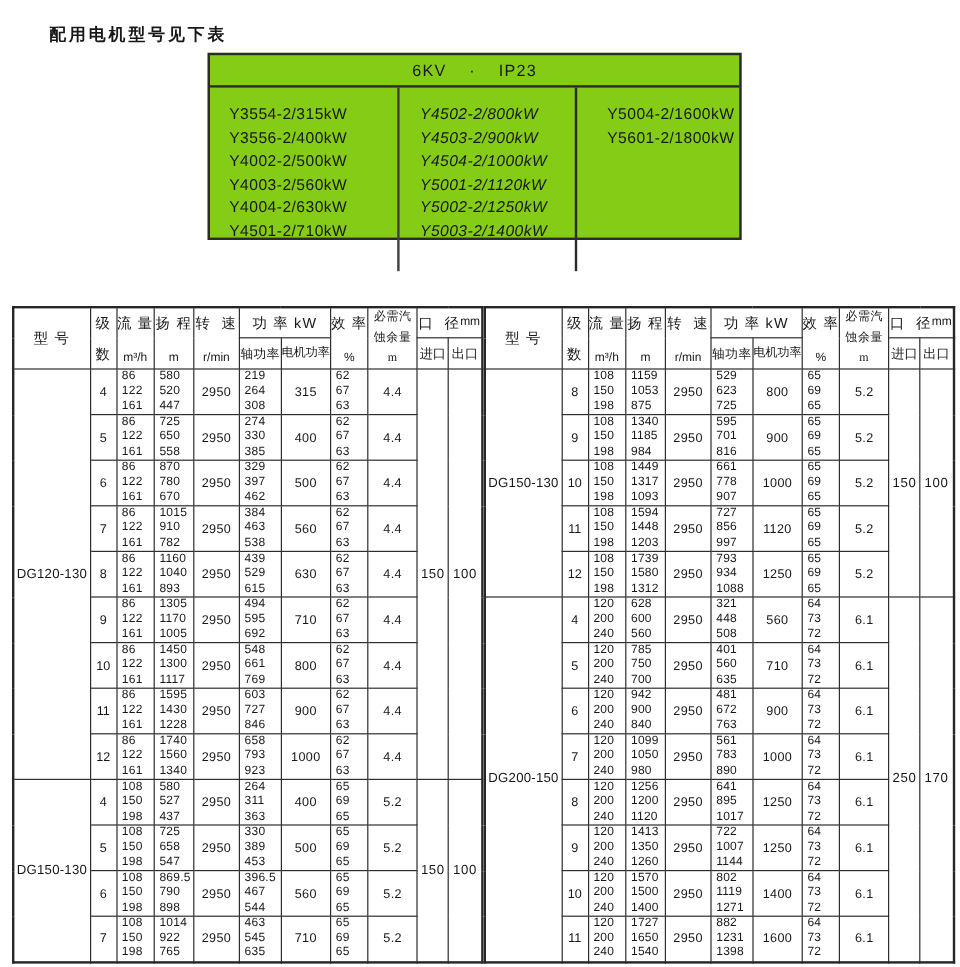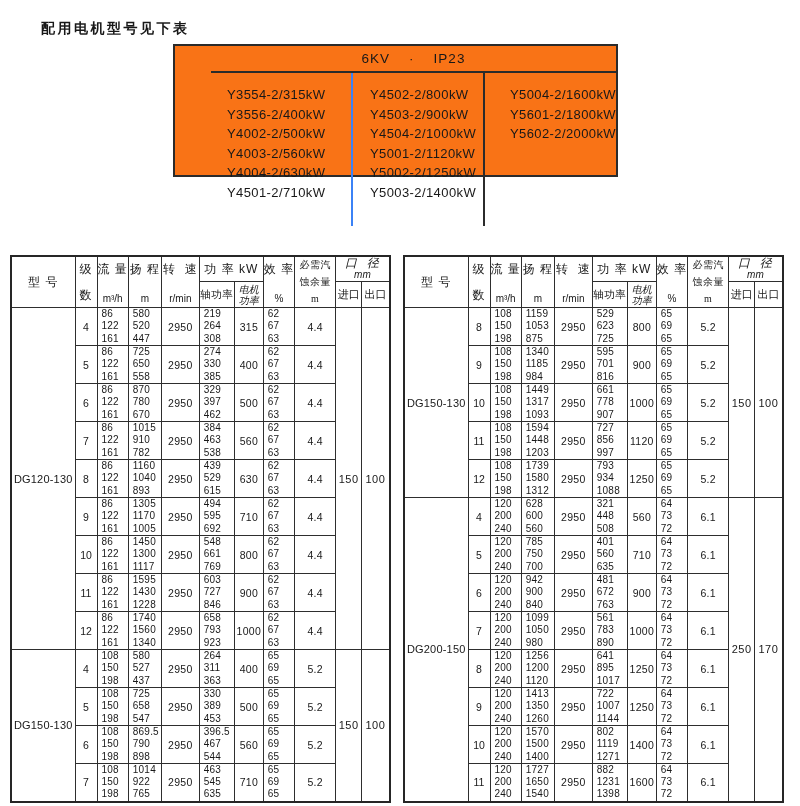--- a/index.html
+++ b/index.html
@@ -9,31 +9,31 @@
     font-family:"Liberation Sans","DejaVu Sans",sans-serif;
     color:#181818;
     -webkit-font-smoothing:antialiased;
   }
   .title {
     position:absolute; left:41px; top:20px;
     font-size:14px; font-weight:bold; letter-spacing:2.5px;
   }
   
   .motor-box {
-    position:absolute; left:173px; top:44px; width:445px; height:133px;
-    border:2px solid #2b2b2b; background:#f97316;padding-left:36px;
+    position:absolute; left:173px; top:44px; width:445px; height:156px;
+    border:2px solid #2b2b2b; background:#84cc16;
   }
   .motor-header {
     height:27px; line-height:25px; border-bottom:2px solid #2b2b2b;
     text-align:center; font-size:13.5px; white-space:pre; letter-spacing:1px;
   }
   .motor-cols { display:flex; height:153px;gap:12px; }
   .motor-col { padding:12px 0 0 16px; }
   .motor-col:nth-child(1){ width:144px; }
-  .motor-col:nth-child(2){ width:150px; border-left:2px solid #3b82f6; border-right:2px solid #2b2b2b; padding-left:17px; }
+  .motor-col:nth-child(2){ width:150px; border-left:2px solid #404040; border-right:2px solid #2b2b2b; padding-left:17px;font-style:italic; }
   .motor-col:nth-child(3){ flex:1; padding-left:13px; }
   .motor-item { font-size:13px; line-height:19.6px; letter-spacing:0.4px; white-space:nowrap; }
   
   .holder { position:absolute; top:255px; }
   #table-left-holder  { left:10px;  }
   #table-right-holder { left:403px; }
   table.spec-table {
     border-collapse:collapse; table-layout:fixed;
     border:2px solid #262626; background:#fff;
   }
@@ -41,21 +41,21 @@
     border:1px solid #2e2e2e; padding:0;
     text-align:center; vertical-align:middle;
     overflow:hidden; white-space:nowrap;
   }
   tr.h1 { height:25px; }
   tr.h2 { height:26px; }
   tr.drow { height:38px; }
   .hz { font-size:12px; white-space:pre; letter-spacing:1px; }
   .hu { font-size:10px; letter-spacing:0; }
   .vstack { display:flex; flex-direction:column; justify-content:space-between; align-items:center; height:49px; padding:3px 0 3px; }
-  .vtight { display:flex; flex-direction:column; justify-content:center; align-items:center; height:24px; line-height:12px;font-style:italic; }
+  .vtight { display:flex; flex-direction:row; justify-content:center; align-items:center; height:24px; line-height:12px; }
   .vnpsh  { display:flex; flex-direction:column; justify-content:space-between; align-items:center; height:49px;font-family:Liberation Serif, serif; }
   .vnpsh div { font-size:10px; line-height:14.5px; letter-spacing:0.5px; }
   .sub2 div { font-size:10px; line-height:11px; }
   .subshaft { font-size:10.5px; letter-spacing:0.5px; }
   .subio { font-size:11px; letter-spacing:0; }
   .tri-line { text-align:left; padding-left:4px; font-size:10px; line-height:12.2px; letter-spacing:0.2px; }
   td.stage { font-size:10.5px; }
   td.num   { font-size:10.5px; letter-spacing:0.3px; }
   td.model { font-size:11px; letter-spacing:0.2px; }
   td.bore  { font-size:11px; letter-spacing:0.5px; }
@@ -80,21 +80,20 @@
         <div class="motor-item">Y4502-2/800kW</div>
         <div class="motor-item">Y4503-2/900kW</div>
         <div class="motor-item">Y4504-2/1000kW</div>
         <div class="motor-item">Y5001-2/1120kW</div>
         <div class="motor-item">Y5002-2/1250kW</div>
         <div class="motor-item">Y5003-2/1400kW</div>
       </div>
       <div class="motor-col">
         <div class="motor-item">Y5004-2/1600kW</div>
         <div class="motor-item">Y5601-2/1800kW</div>
-        <div class="motor-item">Y5602-2/2000kW</div>
       </div>
     </div>
 </div>
 
 <div id="table-left-holder" class="holder">
     <table class="spec-table">
       <colgroup>
         <col style="width: 64px;">
         <col style="width: 22px;">
         <col style="width: 30px;">

